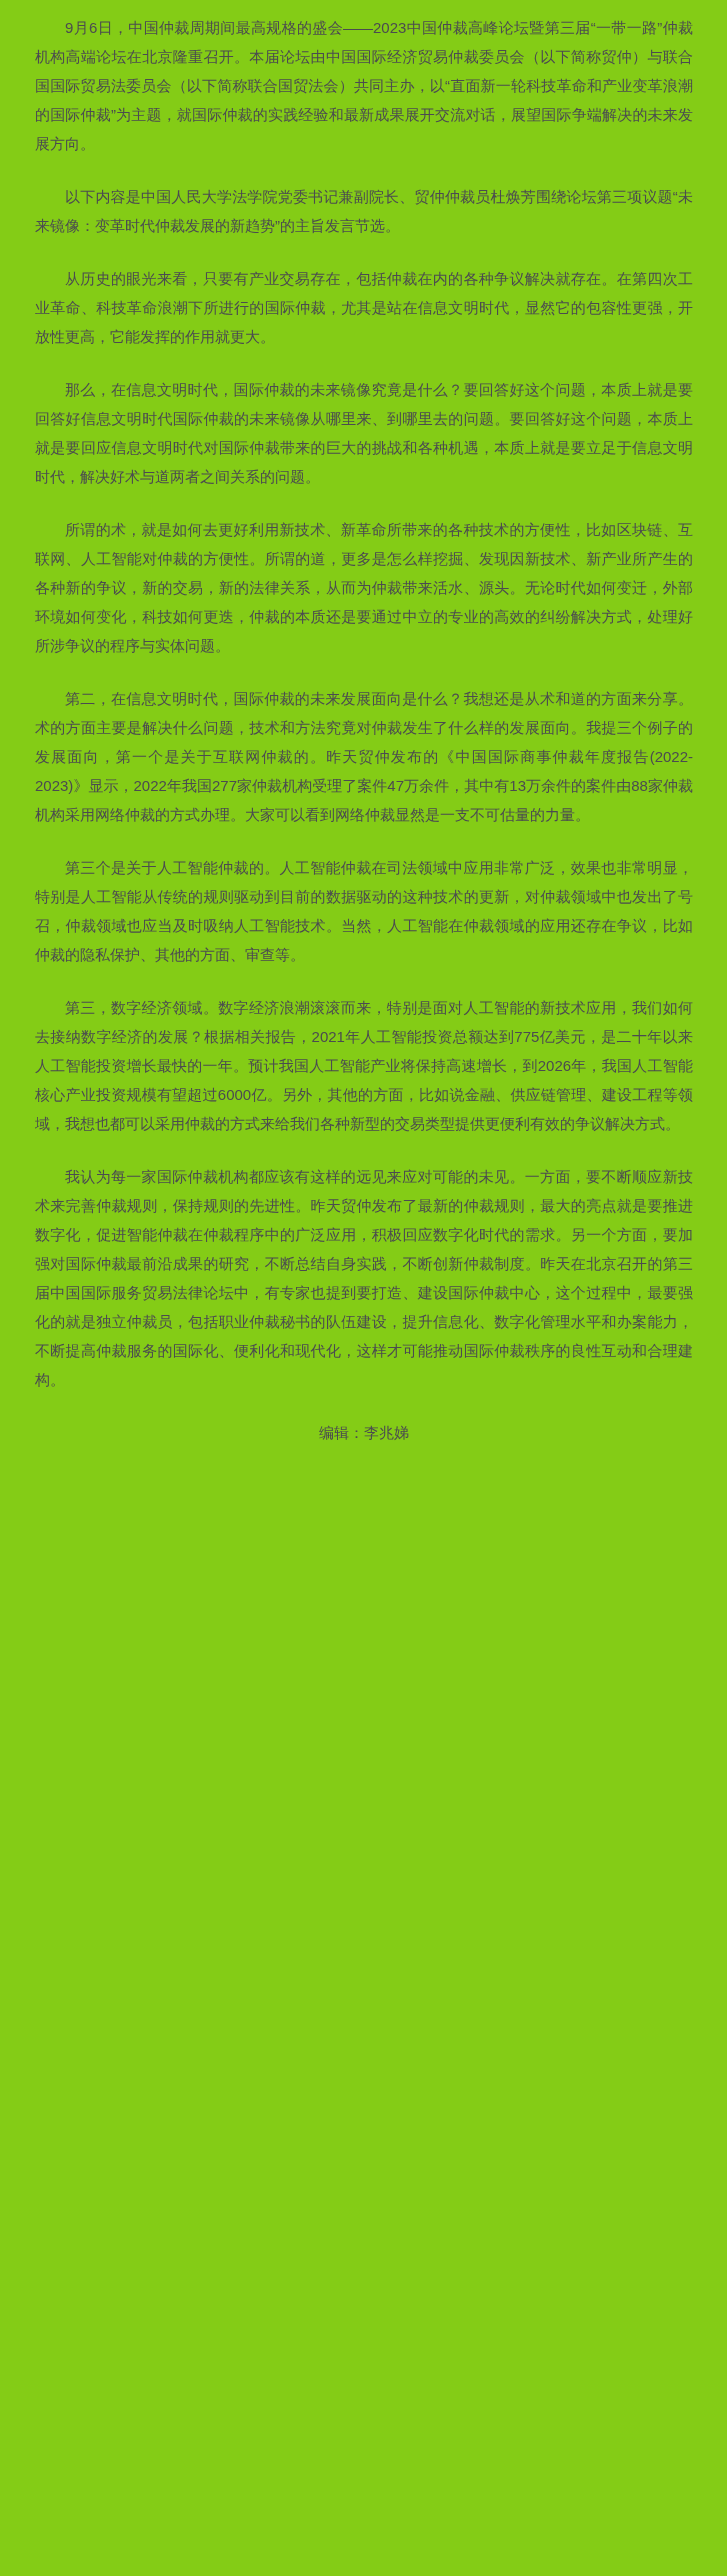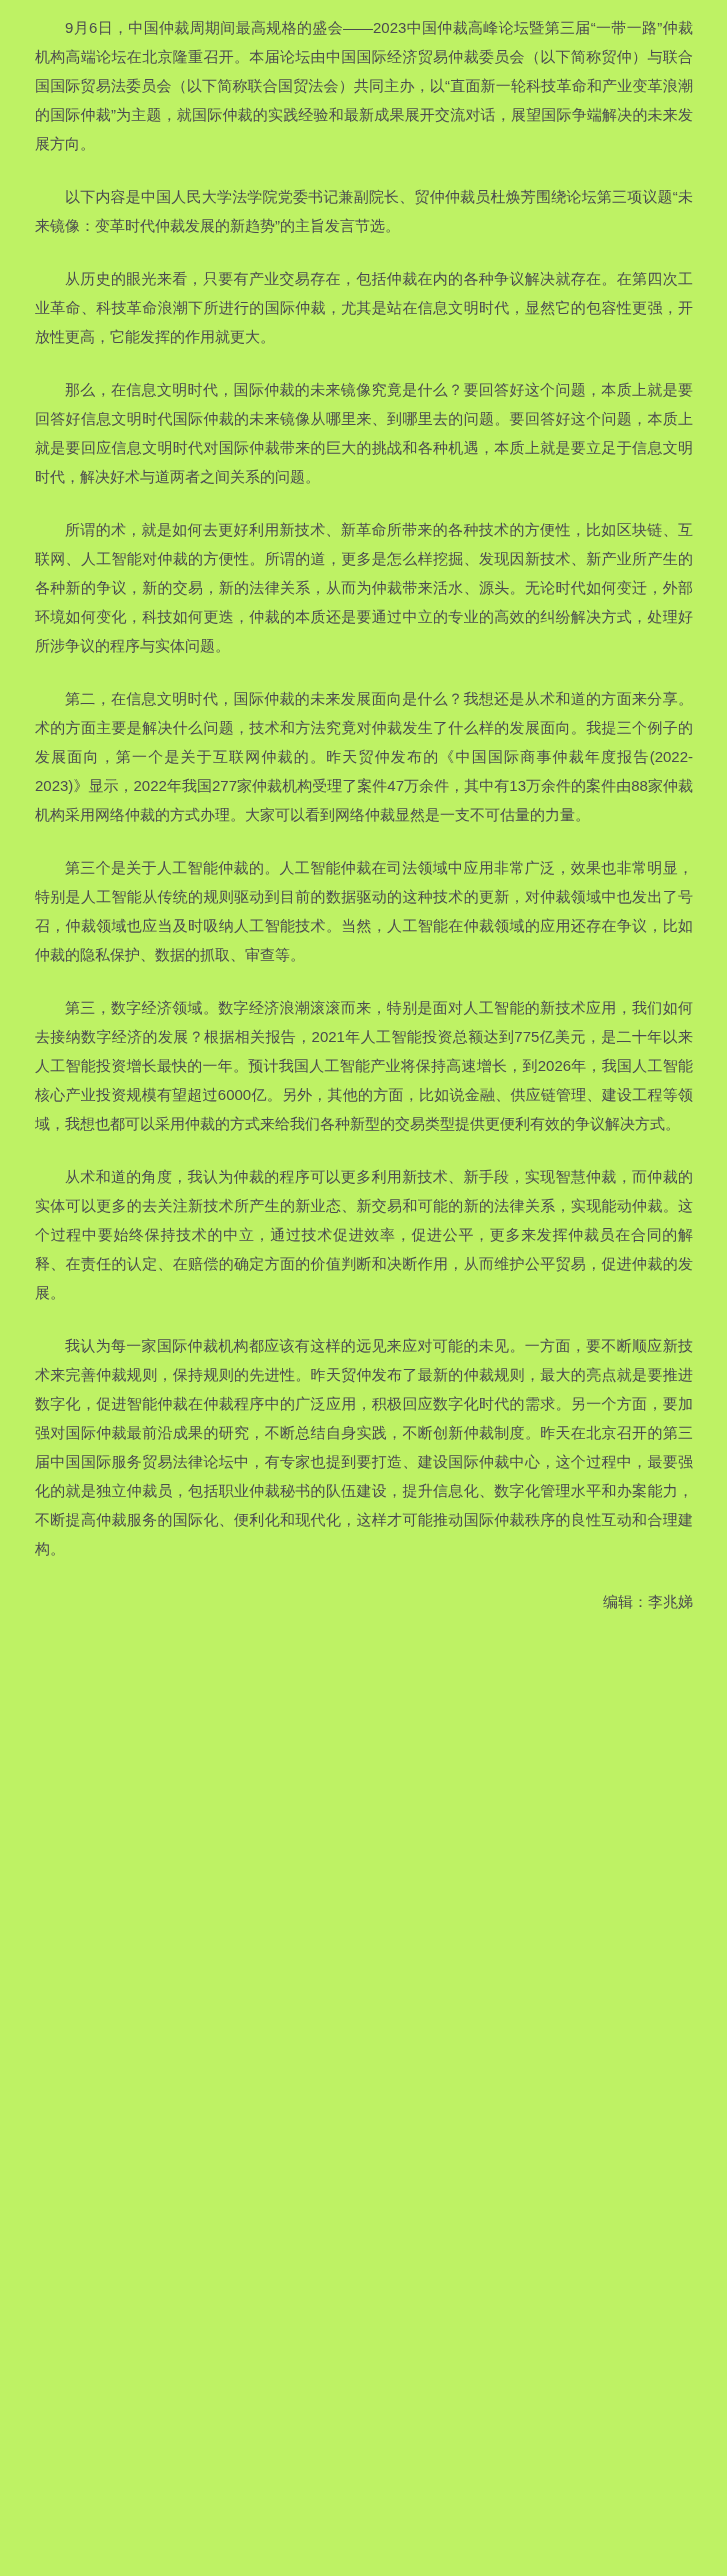--- a/index.html
+++ b/index.html
@@ -4,54 +4,53 @@
 <style>
   html, body {
     margin: 0;
     padding: 0;
     background: #ffffff;
   }
   .page {
     width: 728px;
     height: 2576px;
     box-sizing: border-box;
-    background: #bef264;
+    background: #84cc16;
     overflow: hidden;
     position: relative;
   }
   .article {
     box-sizing: border-box;
     padding: 13.4px 35px 18px 35px;
     font-family: "Liberation Sans", "DejaVu Sans", sans-serif;
     font-size: 15px;
     line-height: 29px;
     color: #4b4b50;
     text-align: justify;
   }
   .article p {
     margin: 0 0 24px 0;
     text-indent: 2em;
   }
   .article p.editor {
-    text-align: right;
+    text-align: center;
     text-indent: 0;
     margin-bottom: 0;
   }
 </style>
 </head>
 <body>
 
 <div class="page">
   <article class="article">
     <p>9月6日，中国仲裁周期间最高规格的盛会——2023中国仲裁高峰论坛暨第三届“一带一路”仲裁机构高端论坛在北京隆重召开。本届论坛由中国国际经济贸易仲裁委员会（以下简称贸仲）与联合国国际贸易法委员会（以下简称联合国贸法会）共同主办，以“直面新一轮科技革命和产业变革浪潮的国际仲裁”为主题，就国际仲裁的实践经验和最新成果展开交流对话，展望国际争端解决的未来发展方向。</p>
     <p>以下内容是中国人民大学法学院党委书记兼副院长、贸仲仲裁员杜焕芳围绕论坛第三项议题“未来镜像：变革时代仲裁发展的新趋势”的主旨发言节选。</p>
     <p>从历史的眼光来看，只要有产业交易存在，包括仲裁在内的各种争议解决就存在。在第四次工业革命、科技革命浪潮下所进行的国际仲裁，尤其是站在信息文明时代，显然它的包容性更强，开放性更高，它能发挥的作用就更大。</p>
     <p>那么，在信息文明时代，国际仲裁的未来镜像究竟是什么？要回答好这个问题，本质上就是要回答好信息文明时代国际仲裁的未来镜像从哪里来、到哪里去的问题。要回答好这个问题，本质上就是要回应信息文明时代对国际仲裁带来的巨大的挑战和各种机遇，本质上就是要立足于信息文明时代，解决好术与道两者之间关系的问题。</p>
     <p>所谓的术，就是如何去更好利用新技术、新革命所带来的各种技术的方便性，比如区块链、互联网、人工智能对仲裁的方便性。所谓的道，更多是怎么样挖掘、发现因新技术、新产业所产生的各种新的争议，新的交易，新的法律关系，从而为仲裁带来活水、源头。无论时代如何变迁，外部环境如何变化，科技如何更迭，仲裁的本质还是要通过中立的专业的高效的纠纷解决方式，处理好所涉争议的程序与实体问题。</p>
     <p>第二，在信息文明时代，国际仲裁的未来发展面向是什么？我想还是从术和道的方面来分享。术的方面主要是解决什么问题，技术和方法究竟对仲裁发生了什么样的发展面向。我提三个例子的发展面向，第一个是关于互联网仲裁的。昨天贸仲发布的《中国国际商事仲裁年度报告(2022-2023)》显示，2022年我国277家仲裁机构受理了案件47万余件，其中有13万余件的案件由88家仲裁机构采用网络仲裁的方式办理。大家可以看到网络仲裁显然是一支不可估量的力量。</p>
-    <p>第三个是关于人工智能仲裁的。人工智能仲裁在司法领域中应用非常广泛，效果也非常明显，特别是人工智能从传统的规则驱动到目前的数据驱动的这种技术的更新，对仲裁领域中也发出了号召，仲裁领域也应当及时吸纳人工智能技术。当然，人工智能在仲裁领域的应用还存在争议，比如仲裁的隐私保护、数据的抓取、审查等。</p>
+    <p>第三个是关于人工智能仲裁的。人工智能仲裁在司法领域中应用非常广泛，效果也非常明显，特别是人工智能从传统的规则驱动到目前的数据驱动的这种技术的更新，对仲裁领域中也发出了号召，仲裁领域也应当及时吸纳人工智能技术。当然，人工智能在仲裁领域的应用还存在争议，比如仲裁的隐私保护、其他的方面、审查等。</p>
     <p>第三，数字经济领域。数字经济浪潮滚滚而来，特别是面对人工智能的新技术应用，我们如何去接纳数字经济的发展？根据相关报告，2021年人工智能投资总额达到775亿美元，是二十年以来人工智能投资增长最快的一年。预计我国人工智能产业将保持高速增长，到2026年，我国人工智能核心产业投资规模有望超过6000亿。另外，其他的方面，比如说金融、供应链管理、建设工程等领域，我想也都可以采用仲裁的方式来给我们各种新型的交易类型提供更便利有效的争议解决方式。</p>
-    <p>从术和道的角度，我认为仲裁的程序可以更多利用新技术、新手段，实现智慧仲裁，而仲裁的实体可以更多的去关注新技术所产生的新业态、新交易和可能的新的法律关系，实现能动仲裁。这个过程中要始终保持技术的中立，通过技术促进效率，促进公平，更多来发挥仲裁员在合同的解释、在责任的认定、在赔偿的确定方面的价值判断和决断作用，从而维护公平贸易，促进仲裁的发展。</p>
     <p>我认为每一家国际仲裁机构都应该有这样的远见来应对可能的未见。一方面，要不断顺应新技术来完善仲裁规则，保持规则的先进性。昨天贸仲发布了最新的仲裁规则，最大的亮点就是要推进数字化，促进智能仲裁在仲裁程序中的广泛应用，积极回应数字化时代的需求。另一个方面，要加强对国际仲裁最前沿成果的研究，不断总结自身实践，不断创新仲裁制度。昨天在北京召开的第三届中国国际服务贸易法律论坛中，有专家也提到要打造、建设国际仲裁中心，这个过程中，最要强化的就是独立仲裁员，包括职业仲裁秘书的队伍建设，提升信息化、数字化管理水平和办案能力，不断提高仲裁服务的国际化、便利化和现代化，这样才可能推动国际仲裁秩序的良性互动和合理建构。</p>
     <p class="editor">编辑：李兆娣</p>
   </article>
 </div>
 
 
 </body></html>

